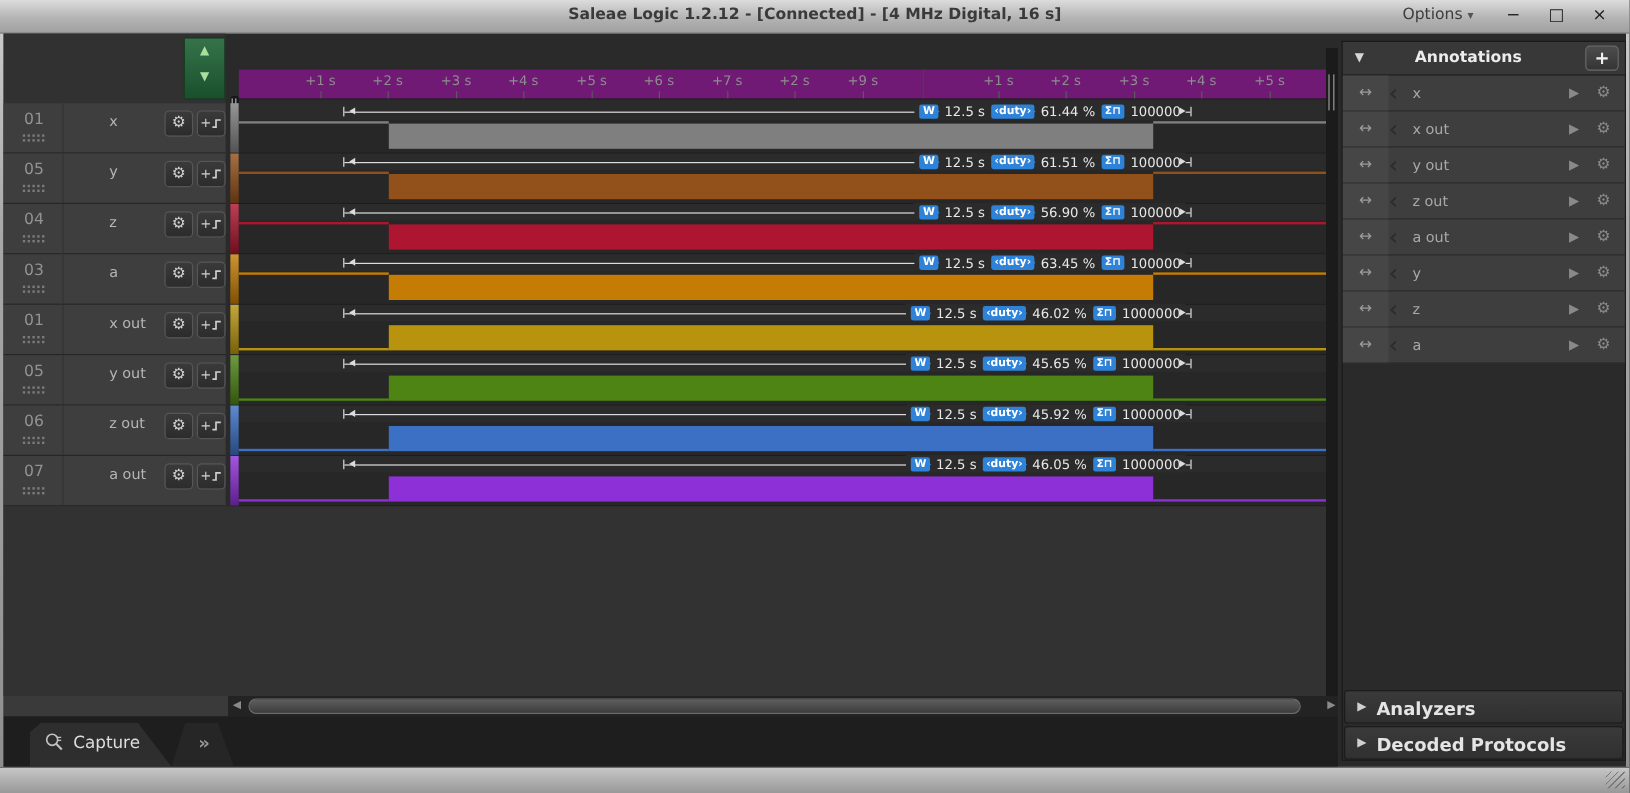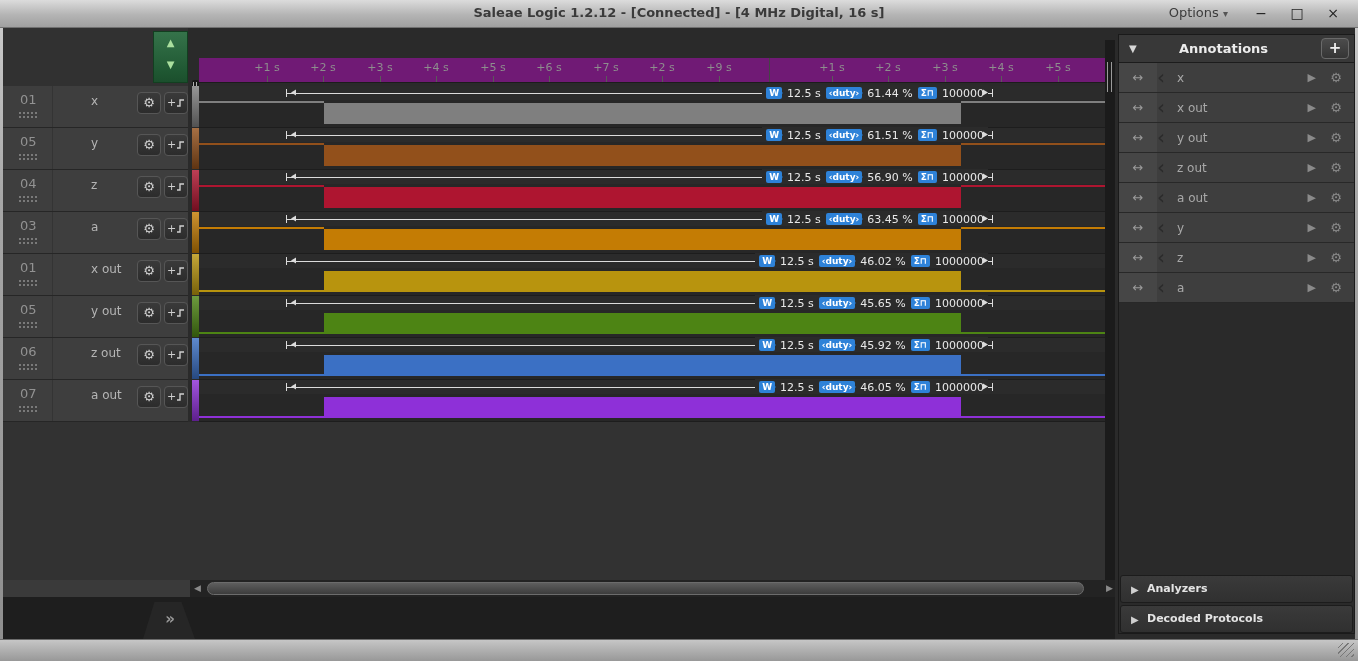--- a/index.html
+++ b/index.html
@@ -135,21 +135,21 @@
   .arow { position:relative; width:235px; height:30px; background:#3e3e3e; border-bottom:1px solid #282828; }
   .ahandle { position:absolute; left:0; top:0; width:38px; height:29px; background:#464646;
              color:#9a9a9a; font-size:13px; text-align:center; line-height:29px; cursor:grab; }
   .achev { position:absolute; left:38px; top:2px; font-size:20px; color:#2b2b2b; }
   .alabel { position:absolute; left:58px; top:8px; font-size:12px; color:#a8a8a8; }
   .aplay { position:absolute; right:38px; top:8px; font-size:11px; color:#8a8a8a; cursor:pointer; }
   .agear { position:absolute; right:12px; top:7px; font-size:13px; color:#8a8a8a; cursor:pointer; }
   .collhdr { position:absolute; left:1px; width:233px; height:28px; background:linear-gradient(#3a3a3a,#303030);
              border:1px solid #1c1c1c; border-radius:3px; }
   .collhdr .tri { position:absolute; left:10px; top:8px; font-size:10px; color:#d0d0d0; }
-  .collhdr .ttl { position:absolute; left:26px; top:6px; font-size:11px; font-weight:bold; color:#e4e4e4; }
+  .collhdr .ttl { position:absolute; left:26px; top:6px; font-size:15px; font-weight:bold; color:#e4e4e4; }
   .hdr-analyzers { top:540px; }
   .hdr-decoded { top:570px; }
 
   
   .statusbar { position:absolute; left:0; top:639px; width:1358px; height:22px;
                background:linear-gradient(#c6c6c6,#989898); border-top:1px solid #6c6c6c; }
   .grip { position:absolute; right:4px; bottom:4px; width:16px; height:14px;
           background:repeating-linear-gradient(135deg, transparent 0 3px, #787878 3px 4px); }
 </style>
 </head>
@@ -534,20 +534,31 @@
     </div>
     <div class="hscrollrow">
       <div class="hscroll">
         <span class="harrow l">◀</span>
         <div class="hthumb"></div>
         <span class="harrow r">▶</span>
       </div>
     </div>
 
     <div class="tabbar">
+      <div class="tab-capture">
+        <div class="maglabel">
+          <svg width="17" height="17" viewBox="0 0 17 17">
+            <circle cx="6.5" cy="6.5" r="4.6" fill="none" stroke="#c2c2c2" stroke-width="1.4"></circle>
+            <line x1="10" y1="10" x2="14.5" y2="14.5" stroke="#c2c2c2" stroke-width="1.8"></line>
+            <line x1="10.5" y1="4.5" x2="14" y2="4.5" stroke="#c2c2c2" stroke-width="1.2"></line>
+            <line x1="10.5" y1="7" x2="14" y2="7" stroke="#c2c2c2" stroke-width="1.2"></line>
+          </svg>
+          <span>Capture</span>
+        </div>
+      </div>
       <div class="tab-more"><span>»</span></div>
     </div>
 
     <div class="rpanel">
       <div class="annheader">
         <span class="tri">▼</span>
         <span class="ttl">Annotations</span>
         <div class="annadd"><span>+</span></div>
       </div>
       <div class="annrows">

